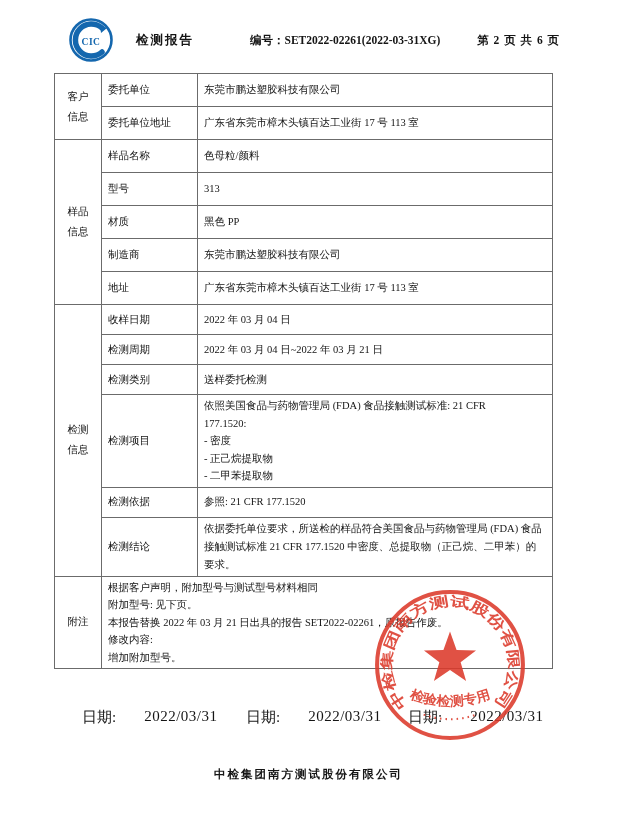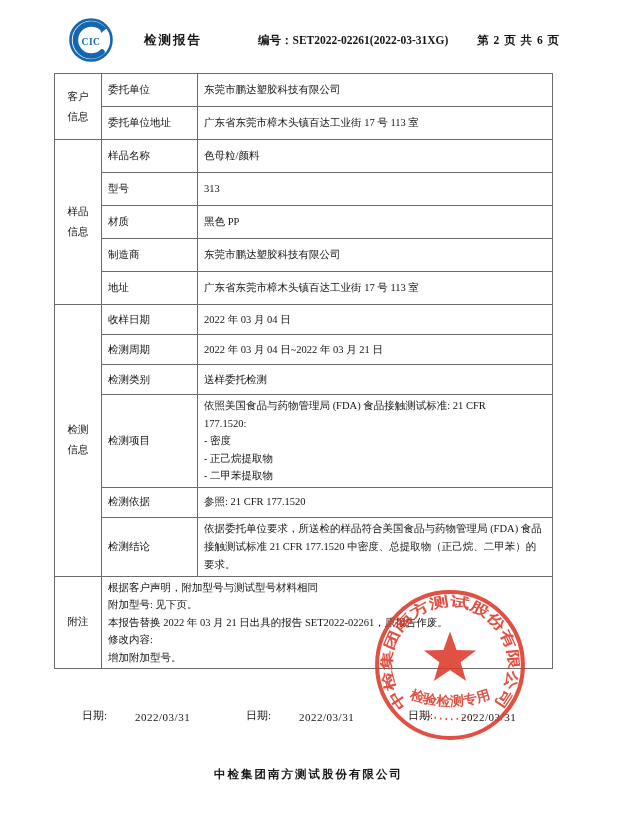--- a/index.html
+++ b/index.html
@@ -3,21 +3,21 @@
 <meta charset="utf-8">
 <style>
   html,body{margin:0;padding:0;}
   body{
     width:617px;height:840px;position:relative;overflow:hidden;background:#ffffff;
     font-family:"Liberation Serif","DejaVu Serif",serif;color:#151515;
   }
   
   .header{position:absolute;left:62px;top:14px;width:498px;height:52px;display:flex;align-items:center;}
   .logo{width:58px;height:50px;flex:0 0 auto;}
-  .report-title{font-size:12.5px;font-weight:bold;margin-left:24px;letter-spacing:2px;white-space:nowrap;}
+  .report-title{font-size:12.5px;font-weight:bold;margin-left:16px;letter-spacing:2px;white-space:nowrap;}
   .report-no{font-size:11.5px;font-weight:bold;margin-left:56px;white-space:nowrap;}
   .page-info{font-size:11.5px;font-weight:bold;margin-left:auto;white-space:nowrap;letter-spacing:1px;}
   
   table.report{position:absolute;left:54px;top:73px;width:498px;border-collapse:collapse;table-layout:fixed;}
   table.report td{
     border:1px solid #6b6b6b;font-size:10.5px;color:#141414;
     padding:2px 6px;vertical-align:middle;word-break:break-word;
   }
   td.group-cell{text-align:center;white-space:pre-line;line-height:20px;padding:2px 2px;}
   td.label-cell{padding-left:9px;}
@@ -26,21 +26,21 @@
   td.wrap3{line-height:18px;padding-top:4px;padding-bottom:4px;}
   tr.h30{height:30px;}
   tr.h33{height:33px;}
   
   .sign-area{position:absolute;left:62px;top:686px;width:498px;}
   .sign-row{display:grid;grid-template-columns:170px 168px 160px;align-items:center;}
   .sign-cell{display:flex;align-items:center;font-size:11px;}
   .sign-label{white-space:nowrap;}
   .sig-svg{margin-left:14px;}
   .date-row{display:grid;grid-template-columns:170px 168px 160px;margin-top:22px;}
-  .date-cell{display:flex;align-items:flex-end;font-size:11px;}
+  .date-cell{display:flex;align-items:flex-start;font-size:15px;}
   .date-cell .date-val{margin-left:28px;letter-spacing:0.5px;}
   
   .seal{position:absolute;left:371px;top:586px;width:158px;height:158px;z-index:5;opacity:0.88;pointer-events:none;}
   
   .footer{position:absolute;left:0;top:767px;width:617px;text-align:center;}
   .footer .company{font-size:11.5px;font-weight:bold;letter-spacing:2px;}
   .footer .addr{font-size:10px;margin-top:6px;letter-spacing:0.5px;}
   .footer .web-line{font-size:10px;margin-top:4px;letter-spacing:0.5px;}
   .footer a.weblink{color:#0000cc;text-decoration:underline;font-family:"Liberation Mono","DejaVu Sans Mono",monospace;font-size:9.5px;}
 </style>

